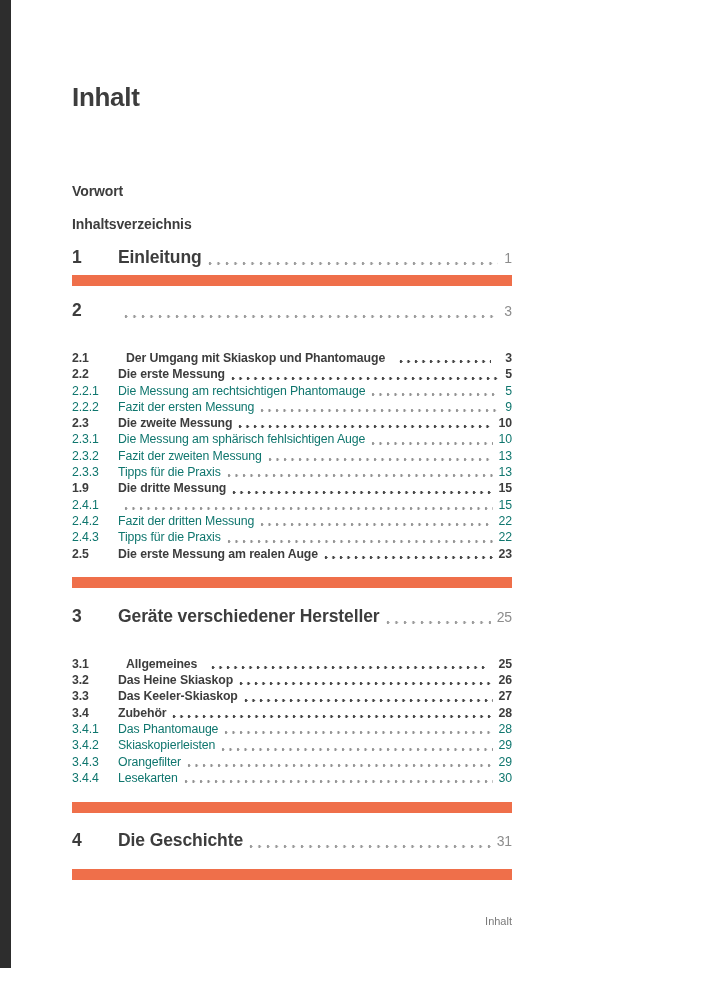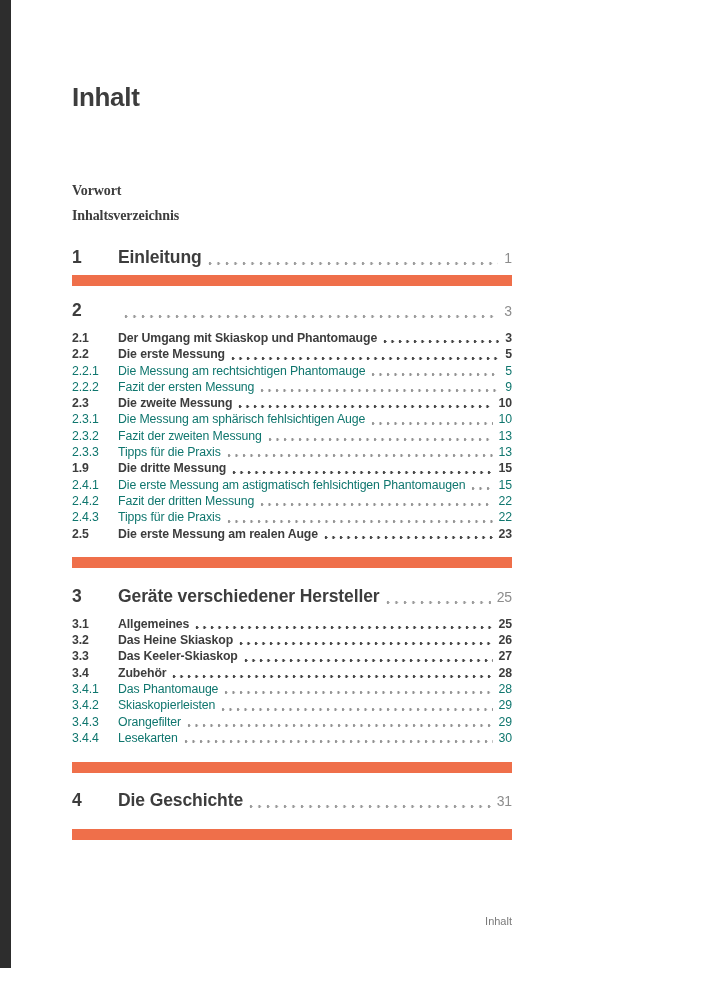--- a/index.html
+++ b/index.html
@@ -27,24 +27,23 @@
     letter-spacing: -0.3px;
     color: #3d3d3d;
   }
   .front-item {
     position: absolute;
     left: 72px;
     font-size: 14px;
     font-weight: bold;
     color: #3d3d3d;
     letter-spacing: -0.1px;
-    font-family: Liberation Serif, serif;
   }
   .front-vorwort { top: 183px; }
-  .front-iv { top: 208px; }
+  .front-iv { top: 216px; }
   .rows {
     position: absolute;
     left: 72px; top: 246px;
     width: 440px;
   }
   .row {
     display: flex;
     align-items: baseline;
     letter-spacing: -0.1px;
   }
@@ -88,21 +87,21 @@
   .row.sub {
     font-size: 12.3px;
     line-height: 16.3px;
     font-weight: normal;
     color: #0f766e;
   }
   .row.sub .leader {
     background-image: radial-gradient(circle at 2px 2.5px, #909090 1.1px, rgba(0,0,0,0) 1.5px);
     background-size: 7.5px 5px;
   }
-  .row.chapter + .row.subbold, .row.chapter + .row.sub { margin-top: 8px; }
+  .row.chapter + .row.subbold, .row.chapter + .row.sub { margin-top: 28px; gap: 8px; }
   .bar { height: 11px; width: 440px; }
   .bar-1 { margin: 6px 0 13px; }
   .bar-2 { margin: 15px 0 17px; }
   .bar-3 { margin: 16px 0 16px; }
   .bar-4 { margin: 17px 0 0; }
   .footer {
     position: absolute;
     top: 915px;
     left: 72px;
     width: 440px;
@@ -184,21 +183,20 @@
         <span class="pg">13</span>
       </div>
       <div class="row subbold">
         <span class="num">1.9</span>
         <span class="ttl">Die dritte Messung</span>
         <span class="leader"></span>
         <span class="pg">15</span>
       </div>
       <div class="row sub">
         <span class="num">2.4.1</span>
-        <span class="ttl">Die erste Messung am astigmatisch fehlsichtigen Phantomaugen</span>
         <span class="leader"></span>
         <span class="pg">15</span>
       </div>
       <div class="row sub">
         <span class="num">2.4.2</span>
         <span class="ttl">Fazit der dritten Messung</span>
         <span class="leader"></span>
         <span class="pg">22</span>
       </div>
       <div class="row sub">

